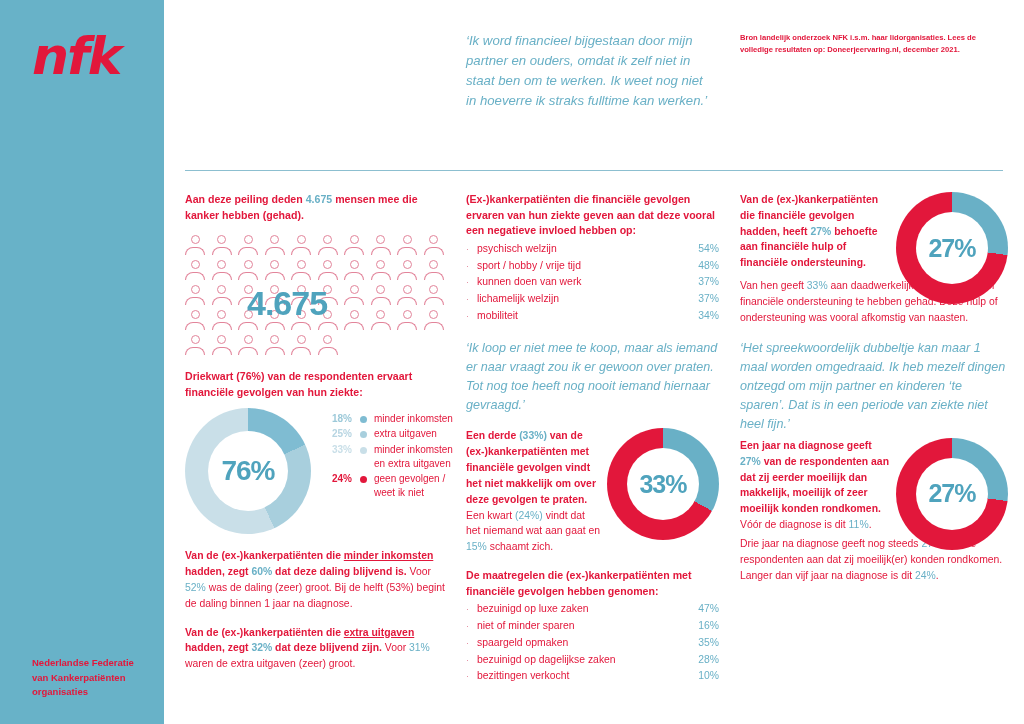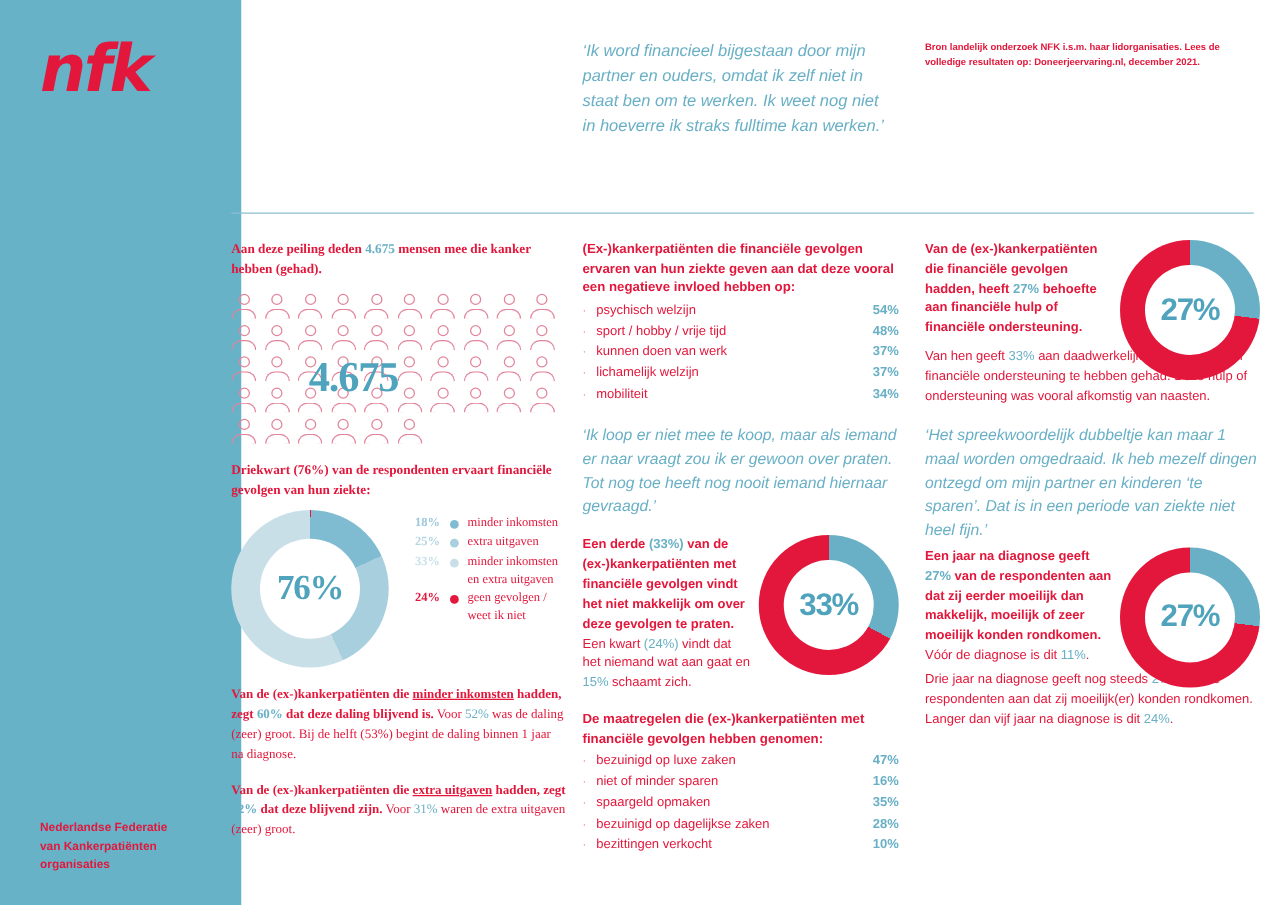--- a/index.html
+++ b/index.html
@@ -17,21 +17,21 @@
     position: relative;
     width: 1024px;
     height: 724px;
     background: #ffffff;
   }
 
   
   .sidebar {
     position: absolute;
     left: 0; top: 0;
-    width: 193px;
+    width: 164px;
     height: 724px;
     background: #68b2c8;
   }
   .logo {
     position: absolute;
     left: 32px; top: 30px;
     font-family: "DejaVu Sans", sans-serif;
     font-size: 52px;
     font-weight: 700;
     font-style: italic;
@@ -81,21 +81,21 @@
   .divider {
     position: absolute;
     left: 185px; top: 170px;
     width: 818px;
     height: 1px;
     background: #8cbfd0;
   }
 
   
   .col { position: absolute; top: 192px; }
-  .col-1 { left: 185px; width: 268px; font-family: Liberation Serif, serif; }
+  .col-1 { left: 185px; width: 268px; }
   .col-2 { left: 466px; width: 253px; }
   .col-3 { left: 740px; width: 268px; }
 
   .lead {
     font-size: 10.6px;
     font-weight: 700;
     line-height: 1.47;
     color: #e2173b;
   }
   .body-text {
@@ -213,21 +213,21 @@
   }
   .stat-bullet {
     width: 11px;
     color: #e2849a;
     flex-shrink: 0;
     font-size: 9px;
   }
   .stat-label { flex: 1; }
   .stat-val {
     color: #69b0c6;
-    font-weight: 700;
+    font-weight: 400;
     text-align: right;
     flex-shrink: 0;
   }
 
   .flow-row { display: flex; gap: 6px; }
   .flow-text { flex: 1; }
 </style>
 </head>
 <body>
 

